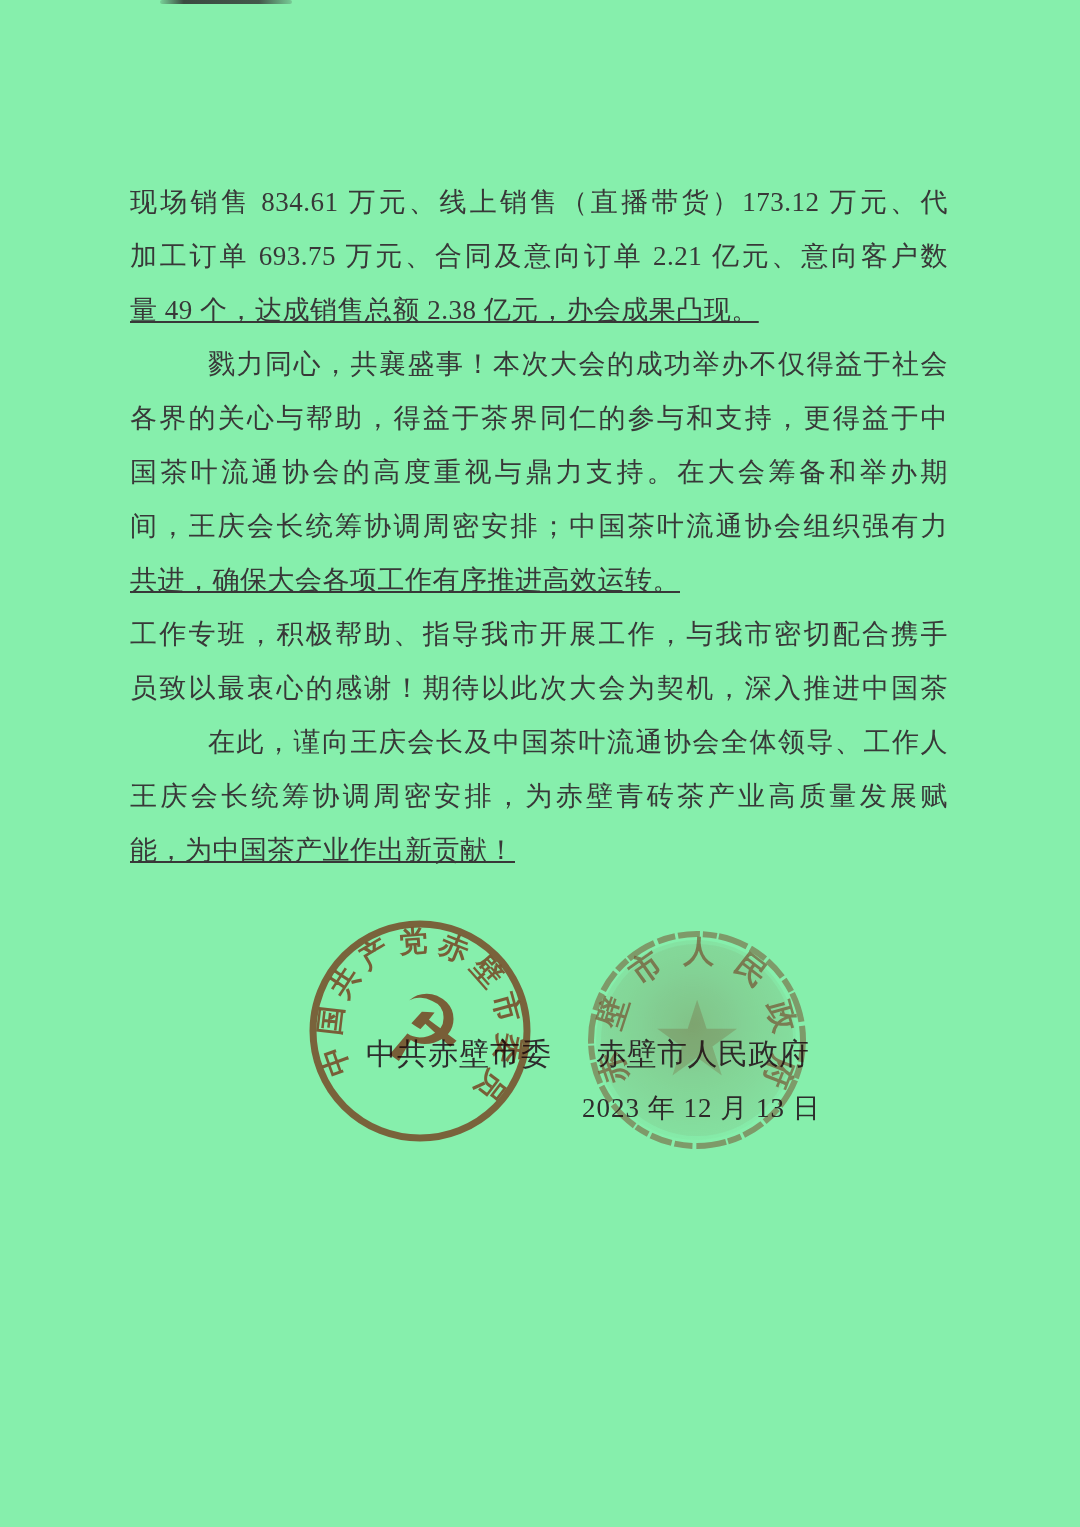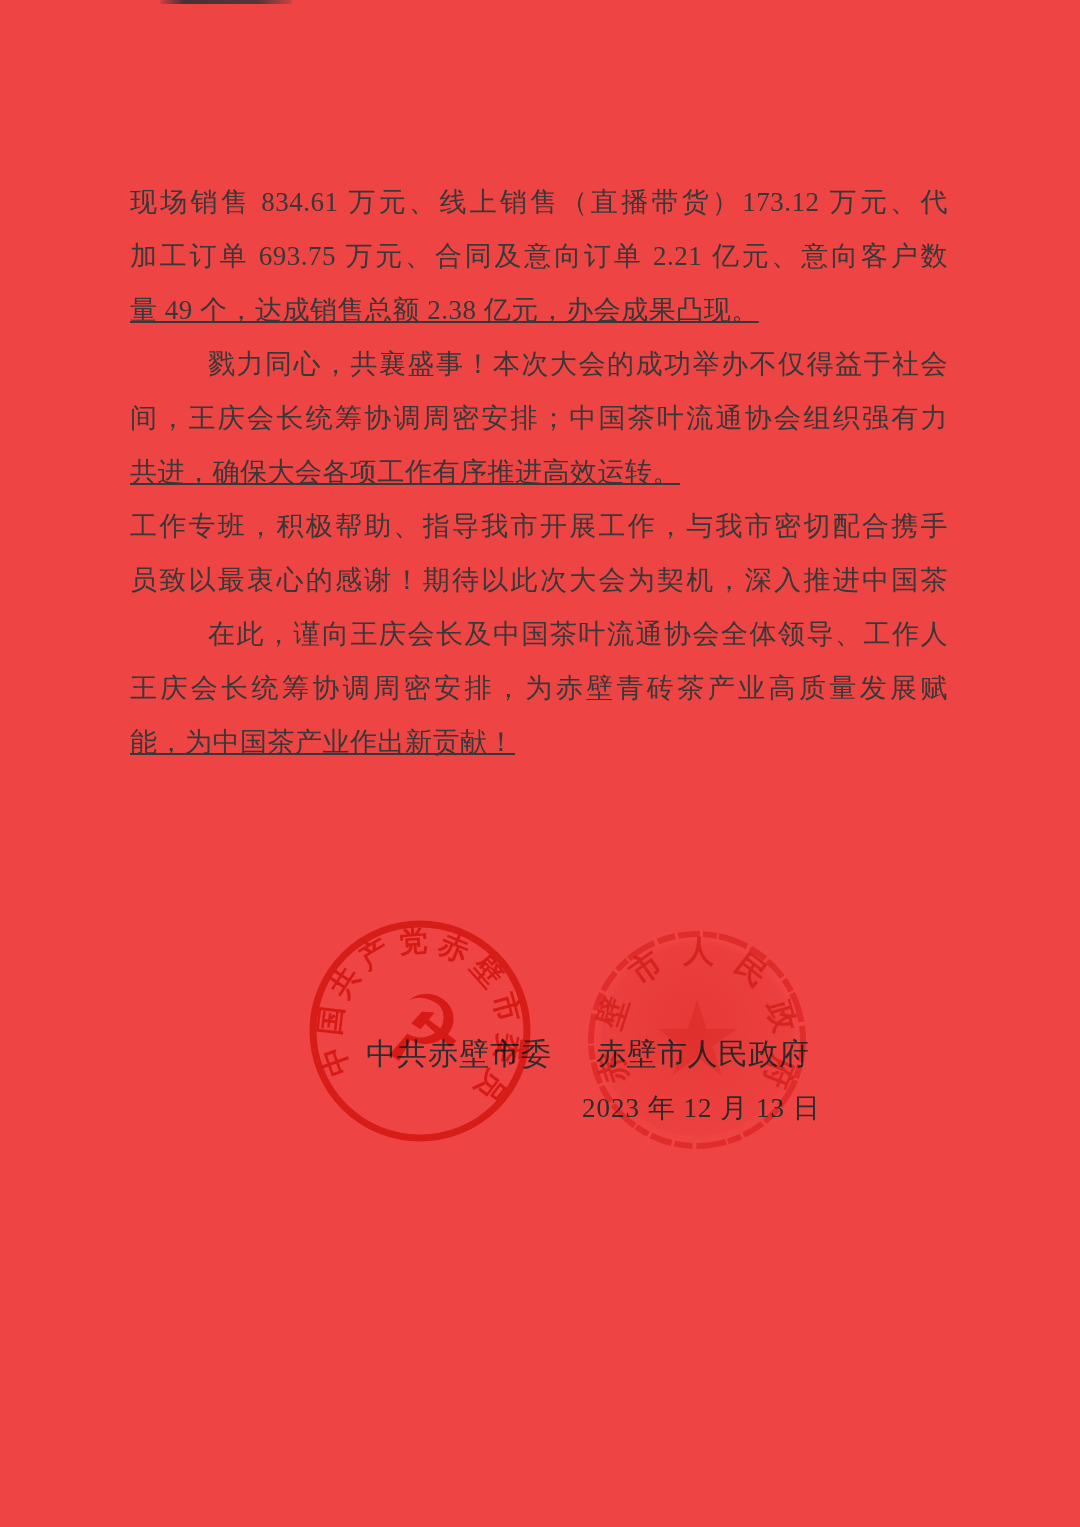--- a/index.html
+++ b/index.html
@@ -1,19 +1,19 @@
 <!DOCTYPE html>
 <html><head>
 <meta charset="utf-8">
 <style>
   html,body{margin:0;padding:0;background:#e9e9e9;}
   .page{
     position:relative;
     width:1080px;height:1527px;
-    background:#ef4444;
+    background:#86efac;
     overflow:hidden;
     font-family:"Liberation Serif","DejaVu Serif",serif;
   }
   
   .scan-line{
     position:absolute;left:160px;top:0;width:132px;height:4px;
     background:linear-gradient(90deg, rgba(40,40,40,.15), rgba(45,45,45,.85) 18%, rgba(50,50,50,.8) 75%, rgba(60,60,60,.2));
     border-radius:2px;
   }
   .body-text{
@@ -53,20 +53,22 @@
 
 <div class="page">
 
   <div class="scan-line"></div>
 
   <div class="body-text">
     <div class="line">现场销售 834.61 万元、线上销售（直播带货）173.12 万元、代</div>
     <div class="line">加工订单 693.75 万元、合同及意向订单 2.21 亿元、意向客户数</div>
     <div class="line end">量 49 个，达成销售总额 2.38 亿元，办会成果凸现。</div>
     <div class="line indent">戮力同心，共襄盛事！本次大会的成功举办不仅得益于社会</div>
+    <div class="line">各界的关心与帮助，得益于茶界同仁的参与和支持，更得益于中</div>
+    <div class="line">国茶叶流通协会的高度重视与鼎力支持。在大会筹备和举办期</div>
     <div class="line">间，王庆会长统筹协调周密安排；中国茶叶流通协会组织强有力</div>
     <div class="line end">共进，确保大会各项工作有序推进高效运转。</div>
     <div class="line">工作专班，积极帮助、指导我市开展工作，与我市密切配合携手</div>
     <div class="line">员致以最衷心的感谢！期待以此次大会为契机，深入推进中国茶</div>
     <div class="line indent">在此，谨向王庆会长及中国茶叶流通协会全体领导、工作人</div>
     <div class="line">王庆会长统筹协调周密安排，为赤壁青砖茶产业高质量发展赋</div>
     <div class="line end">能，为中国茶产业作出新贡献！</div>
   </div>
 
   <div class="sig sig-party">中共赤壁市委</div>

